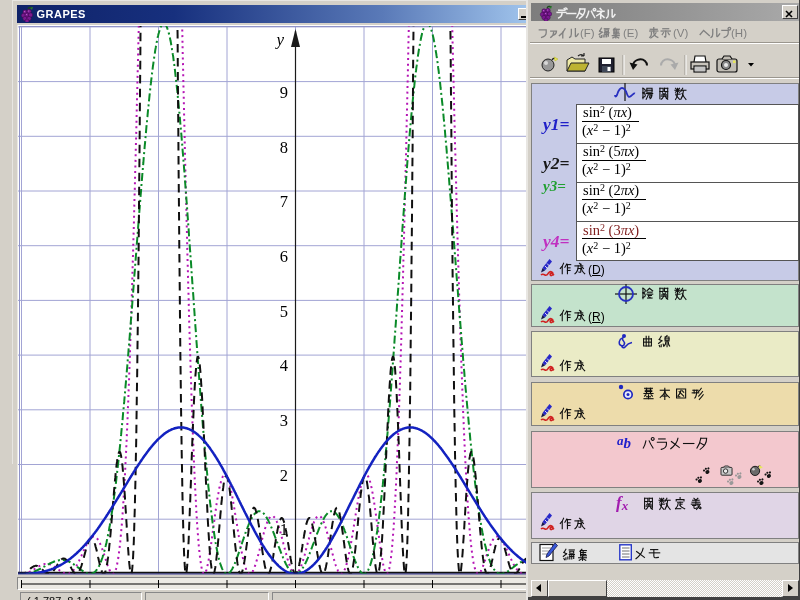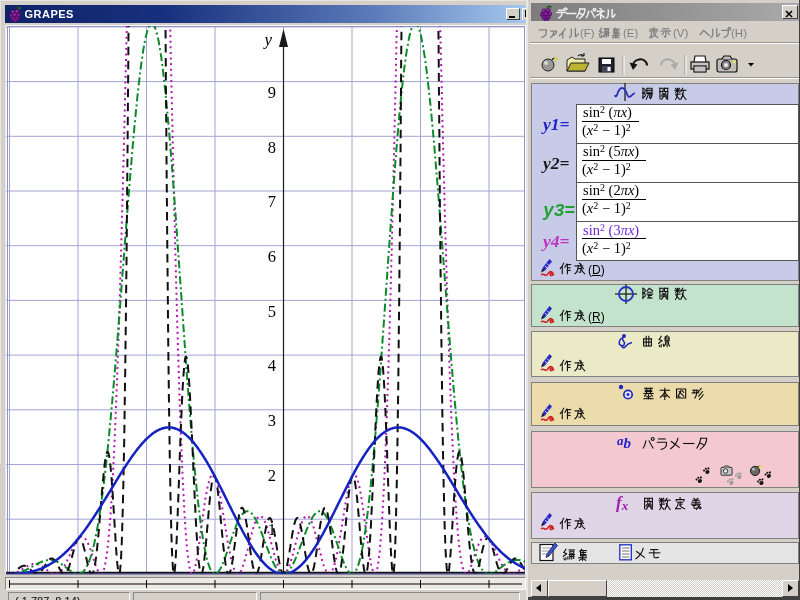--- a/index.html
+++ b/index.html
@@ -1,20 +1,20 @@
 <!DOCTYPE html>
 <html><head><meta charset="utf-8"><style>
 
 *{margin:0;padding:0;box-sizing:border-box}
 body{width:800px;height:600px;overflow:hidden;position:relative;background:#d4d0c8;
  font-family:"Liberation Sans",sans-serif;}
 .abs{position:absolute}
 
 </style></head><body>
-<div class="abs" style="left:0;top:0;width:530px;height:464px;background:#d4d0c8;border-top:1px solid #e8e6e2;border-left:1px solid #e8e6e2">
+<div class="abs" style="left:12px;top:0;width:530px;height:464px;background:#d4d0c8;border-top:1px solid #e8e6e2;border-left:1px solid #e8e6e2">
 <div class="abs" style="left:4px;top:4px;width:523px;height:18px;background:linear-gradient(90deg,#0f2268 0%,#17307e 30%,#5a7ab8 70%,#a6caf0 100%)"></div>
 <svg class="abs" style="left:7px;top:5px" width="16" height="16" viewBox="0 0 16 16">
       <path d="M8 3 C9 1 11 1 12 2" stroke="#1a4a1a" stroke-width="1.2" fill="none"></path>
       <path d="M10 2 L13 1 L12 4 Z" fill="#2a7a2a"></path>
       <g fill="#7a1890" stroke="#3a0a4a" stroke-width="0.5">
         <circle cx="5" cy="6" r="2.2"></circle>
         <circle cx="9" cy="5.5" r="2.2"></circle>
         <circle cx="3.5" cy="9.5" r="2.2"></circle>
         <circle cx="7" cy="9" r="2.2"></circle>
         <circle cx="10.5" cy="9" r="2.2"></circle>
@@ -344,27 +344,27 @@
 <div class="abs" style="left:15px;top:113.5px;font-family:'Liberation Serif',serif;font-style:italic;font-weight:bold;font-size:17.5px;color:#2020c8">y1=</div>
 <div class="abs" style="left:55px;top:104.0px;font-family:'Liberation Serif',serif;font-size:14.5px;color:#000;white-space:nowrap">sin<span style="font-size:10px;vertical-align:4px">2</span> (<i>πx</i>)</div>
 <div class="abs" style="left:54px;top:120.5px;width:57px;height:1.2px;background:#000"></div>
 <div class="abs" style="left:54px;top:122.0px;font-family:'Liberation Serif',serif;font-size:14.5px;color:#000;white-space:nowrap">(<i>x</i><span style="font-size:10px;vertical-align:4px">2</span> − 1)<span style="font-size:10px;vertical-align:4px">2</span></div>
 <div class="abs" style="left:48px;top:142.7px;width:223px;height:39.2px;background:#fff;border:1px solid #555;border-bottom:none"></div>
 <div class="abs" style="left:15px;top:152.7px;font-family:'Liberation Serif',serif;font-style:italic;font-weight:bold;font-size:17.5px;color:#181818">y2=</div>
 <div class="abs" style="left:55px;top:143.2px;font-family:'Liberation Serif',serif;font-size:14.5px;color:#000;white-space:nowrap">sin<span style="font-size:10px;vertical-align:4px">2</span> (5<i>πx</i>)</div>
 <div class="abs" style="left:54px;top:159.7px;width:64px;height:1.2px;background:#000"></div>
 <div class="abs" style="left:54px;top:161.2px;font-family:'Liberation Serif',serif;font-size:14.5px;color:#000;white-space:nowrap">(<i>x</i><span style="font-size:10px;vertical-align:4px">2</span> − 1)<span style="font-size:10px;vertical-align:4px">2</span></div>
 <div class="abs" style="left:48px;top:181.9px;width:223px;height:39.2px;background:#fff;border:1px solid #555;border-bottom:none"></div>
-<div class="abs" style="left:15px;top:201px;font-family:Liberation Mono, monospace;font-style:italic;font-weight:bold;font-size:18px;color:#20a030">y3=</div>
+<div class="abs" style="left:15px;top:178px;font-family:Liberation Serif, serif;font-style:italic;font-weight:bold;font-size:15px;color:#20a030">y3=</div>
 <div class="abs" style="left:55px;top:182.4px;font-family:'Liberation Serif',serif;font-size:14.5px;color:#000;white-space:nowrap">sin<span style="font-size:10px;vertical-align:4px">2</span> (2<i>πx</i>)</div>
 <div class="abs" style="left:54px;top:198.9px;width:64px;height:1.2px;background:#000"></div>
 <div class="abs" style="left:54px;top:200.4px;font-family:'Liberation Serif',serif;font-size:14.5px;color:#000;white-space:nowrap">(<i>x</i><span style="font-size:10px;vertical-align:4px">2</span> − 1)<span style="font-size:10px;vertical-align:4px">2</span></div>
 <div class="abs" style="left:48px;top:221.1px;width:223px;height:39.2px;background:#fff;border:1px solid #555;border-bottom:none"></div>
 <div class="abs" style="left:15px;top:231.1px;font-family:'Liberation Serif',serif;font-style:italic;font-weight:bold;font-size:17.5px;color:#c030c0">y4=</div>
-<div class="abs" style="left:55px;top:221.6px;font-family:'Liberation Serif',serif;font-size:14.5px;color:#6d28d9;white-space:nowrap">sin<span style="font-size:10px;vertical-align:4px">2</span> (3<i>πx</i>)</div>
+<div class="abs" style="left:55px;top:221.6px;font-family:'Liberation Serif',serif;font-size:14.5px;color:#7f1d1d;white-space:nowrap">sin<span style="font-size:10px;vertical-align:4px">2</span> (3<i>πx</i>)</div>
 <div class="abs" style="left:54px;top:238.1px;width:64px;height:1.2px;background:#000"></div>
 <div class="abs" style="left:54px;top:239.6px;font-family:'Liberation Serif',serif;font-size:14.5px;color:#000;white-space:nowrap">(<i>x</i><span style="font-size:10px;vertical-align:4px">2</span> − 1)<span style="font-size:10px;vertical-align:4px">2</span></div>
 <div class="abs" style="left:48px;top:260.3px;width:223px;height:1px;background:#555"></div>
 <svg class="abs" style="left:12px;top:258px" width="18" height="20" viewBox="0 0 18 20">
       <path d="M9.5 1 L12 3.5 L5 12.5 L2.5 10 Z" fill="#2828c8"></path>
       <path d="M5 8 L7.5 10.5 M7 5.5 L9.5 8" stroke="#eee" stroke-width="0.9"></path>
       <path d="M2.5 10 L5 12.5 L1 14.5 Z" fill="#15154a"></path>
       <path d="M1 17 C2.5 15.5 3.5 16 5 17 C6.5 18 7.5 16.5 8.5 15 C10 12.8 13 13.5 13 15.8 C13 18 9.8 18.2 10.2 16.2 C10.6 14.4 12.5 15.5 14 17.2" stroke="#d02020" stroke-width="1.6" fill="none"></path>
     </svg>
 <svg style="position:absolute;left:31.0px;top:262.0px;overflow:visible" width="30" height="15">

